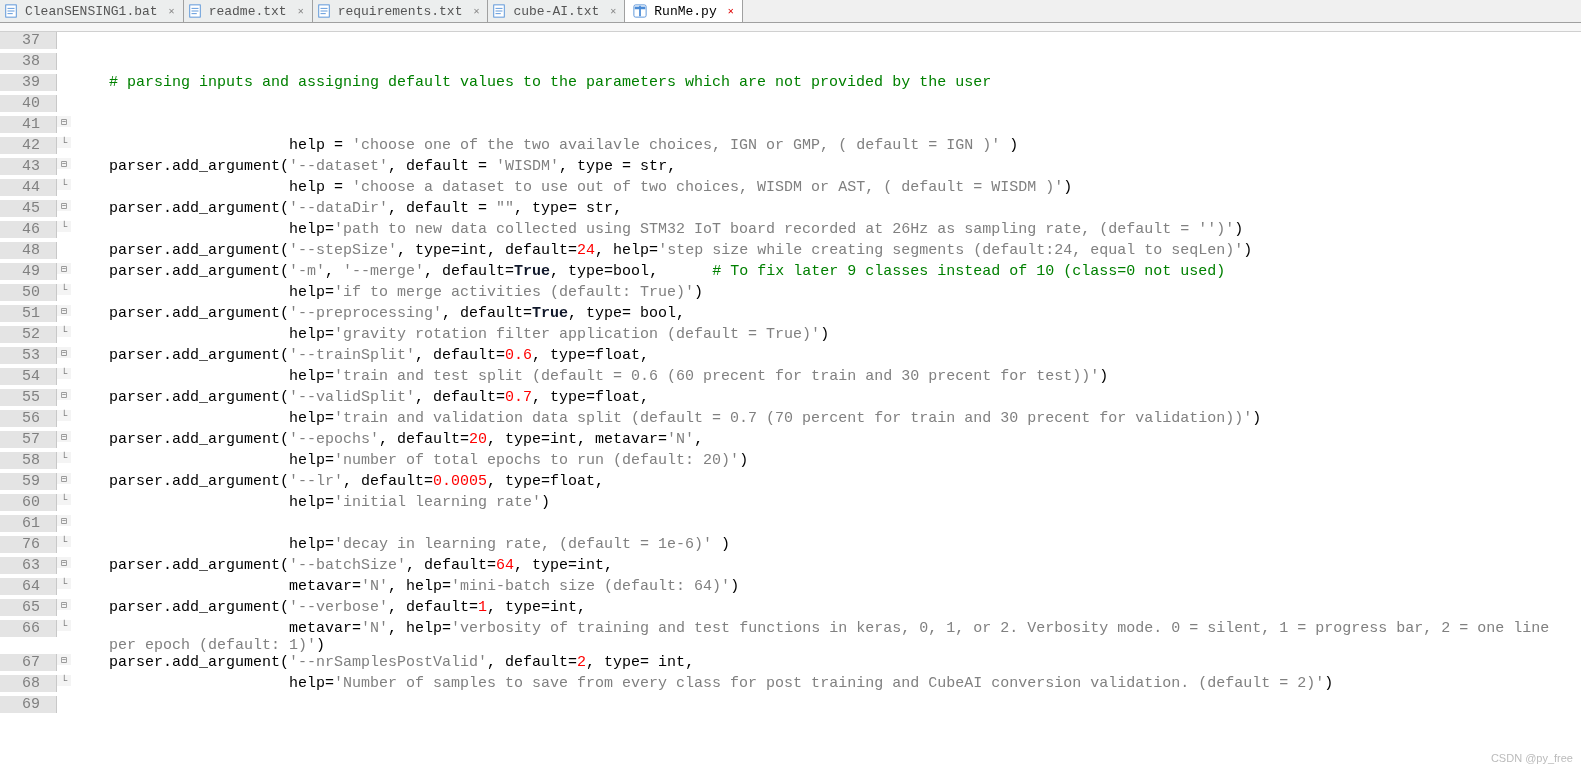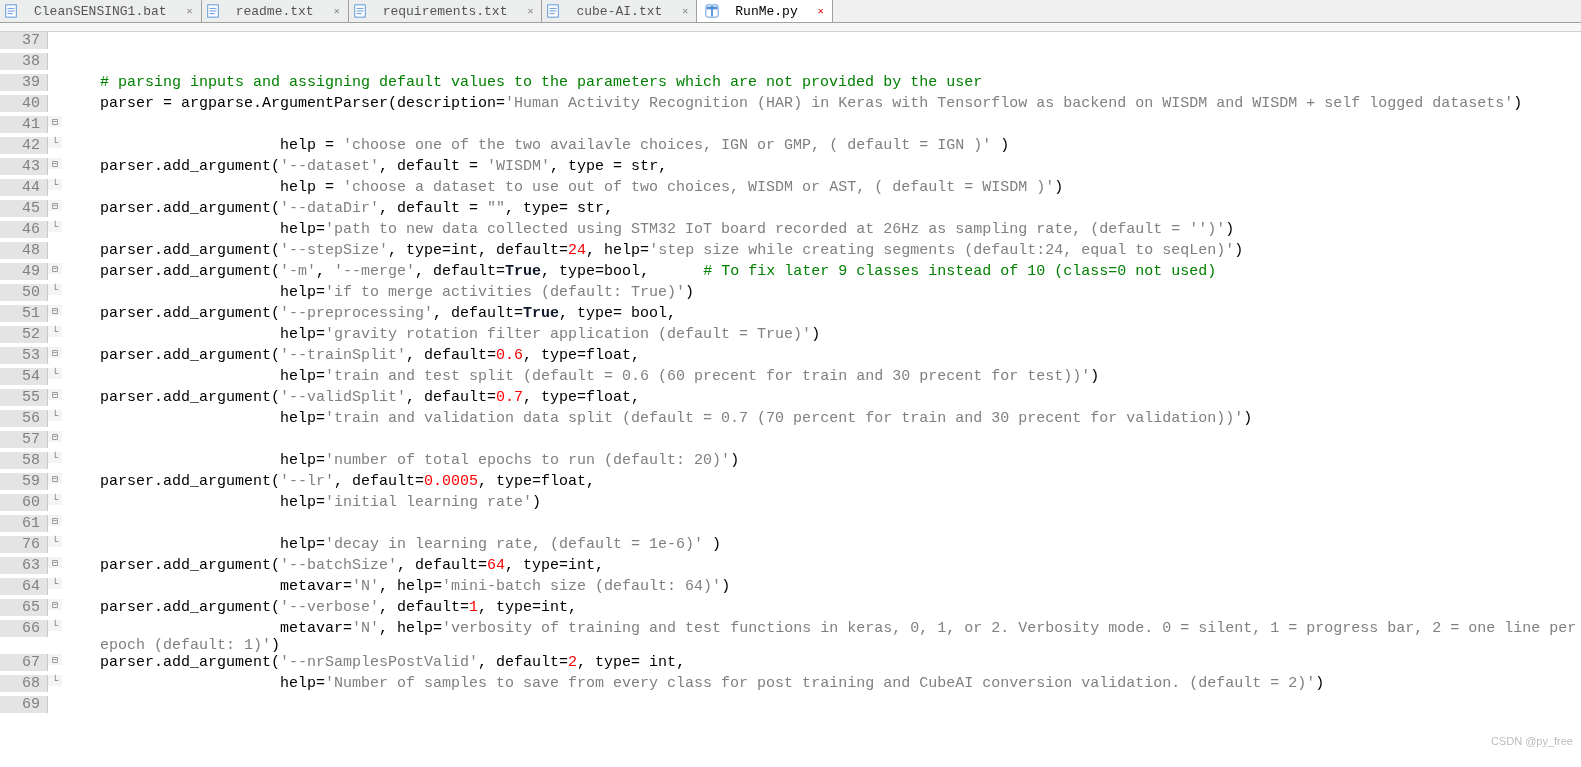--- a/index.html
+++ b/index.html
@@ -1,35 +1,35 @@
 <!DOCTYPE html>
 <html><head>
 <meta charset="utf-8">
 <style>
   html,body{margin:0;padding:0;height:100%;width:100%;font-family:"Consolas","Courier New",monospace;font-size:15px;background:#fff;color:#000;}
   .tab-bar{display:flex;align-items:stretch;background:#f0f0f0;border-bottom:1px solid #a0a0a0;height:22px;font-family:"SimSun","NSimSun","Courier New",monospace;font-size:13px;}
-  .tab{display:flex;align-items:center;padding:0 6px 0 4px;border-right:1px solid #a0a0a0;background:#eceeee;color:#555;gap:16px;cursor:pointer;}
+  .tab{display:flex;align-items:center;padding:0 6px 0 4px;border-right:1px solid #a0a0a0;background:#eceeee;color:#555;gap:7px;cursor:pointer;}
   .tab.active{background:#fff;color:#000;padding-left:8px;}
   .tab .icon{width:14px;height:14px;display:flex;align-items:center;justify-content:center;}
   .tab .icon svg{width:14px;height:14px;}
   .tab .close{width:10px;height:10px;display:flex;align-items:center;justify-content:center;font-size:10px;color:#888;margin-left:2px;}
   .tab .close.red{color:#d00;}
   .ruler{height:8px;background:#f7f7f7;border-bottom:1px solid #d0d0d0;}
   .editor{display:flex;flex-direction:column;overflow:auto;height:calc(100% - 32px);}
   .line{display:flex;align-items:flex-start;min-height:21px;}
-  .gutter{width:40px;text-align:right;padding-right:7px;color:#808080;background:#e4e4e4;border-right:1px solid #c8c8c8;flex-shrink:0;user-select:none;}
+  .gutter{width:40px;text-align:right;padding-right:16px;color:#808080;background:#e4e4e4;border-right:1px solid #c8c8c8;flex-shrink:0;user-select:none;}
   .fold{width:14px;flex-shrink:0;background:#f4f4f4;color:#808080;font-size:10px;display:flex;align-items:center;justify-content:center;font-family:monospace;user-select:none;}
   .code{padding-left:2px;white-space:pre;flex:1;margin-left:36px;}
   
   .t-id{color:#000;}
   .t-str{color:#808080;}
   .t-cmt{color:#008000;}
   .t-kw{color:#0f172a;font-weight:bold;}
   .t-num{color:#ff0000;}
-  .watermark{position:fixed;right:8px;bottom:20px;color:#bbb;font-size:11px;font-family:Arial,sans-serif;pointer-events:none;}
+  .watermark{position:fixed;right:8px;bottom:3px;color:#bbb;font-size:11px;font-family:Arial,sans-serif;pointer-events:none;}
 </style>
 </head>
 <body>
 
 <div class="tab-bar" id="tab-bar">
     <div class="tab">
       <span class="icon">
         <svg viewBox="0 0 16 16">
           <rect x="2" y="1" width="12" height="14" fill="#fff" stroke="#4b8bd6"></rect>
           <line x1="4" y1="5" x2="12" y2="5" stroke="#4b8bd6"></line>
@@ -101,21 +101,20 @@
       <div class="code"></div>
     </div>
     <div class="line">
       <div class="gutter">39</div>
       <div class="fold"></div>
       <div class="code"><span class="t-cmt"># parsing inputs and assigning default values to the parameters which are not provided by the user</span></div>
     </div>
     <div class="line">
       <div class="gutter">40</div>
       <div class="fold"></div>
-      <div class="code" style="white-space: pre-wrap; word-break: break-word;"><span class="t-id">parser = argparse.ArgumentParser(description=</span><span class="t-str">'Human Activity Recognition (HAR) in Keras with Tensorflow as backend on WISDM and WISDM + self logged datasets'</span><span class="t-id">)</span></div>
     </div>
     <div class="line">
       <div class="gutter">41</div>
       <div class="fold">⊟</div>
     </div>
     <div class="line">
       <div class="gutter">42</div>
       <div class="fold">└</div>
       <div class="code"><span class="t-id">                    help = </span><span class="t-str">'choose one of the two availavle choices, IGN or GMP, ( default = IGN )'</span><span class="t-id"> )</span></div>
     </div>
@@ -180,20 +179,21 @@
       <div class="code"><span class="t-id">parser.add_argument(</span><span class="t-str">'--validSplit'</span><span class="t-id">, default=</span><span class="t-num">0.7</span><span class="t-id">, type=float,</span></div>
     </div>
     <div class="line">
       <div class="gutter">56</div>
       <div class="fold">└</div>
       <div class="code"><span class="t-id">                    help=</span><span class="t-str">'train and validation data split (default = 0.7 (70 percent for train and 30 precent for validation))'</span><span class="t-id">)</span></div>
     </div>
     <div class="line">
       <div class="gutter">57</div>
       <div class="fold">⊟</div>
+      <div class="code"><span class="t-id">parser.add_argument(</span><span class="t-str">'--epochs'</span><span class="t-id">, default=</span><span class="t-num">20</span><span class="t-id">, type=int, metavar=</span><span class="t-str">'N'</span><span class="t-id">,</span></div>
     </div>
     <div class="line">
       <div class="gutter">58</div>
       <div class="fold">└</div>
       <div class="code"><span class="t-id">                    help=</span><span class="t-str">'number of total epochs to run (default: 20)'</span><span class="t-id">)</span></div>
     </div>
     <div class="line">
       <div class="gutter">59</div>
       <div class="fold">⊟</div>
       <div class="code"><span class="t-id">parser.add_argument(</span><span class="t-str">'--lr'</span><span class="t-id">, default=</span><span class="t-num">0.0005</span><span class="t-id">, type=float,</span></div>

